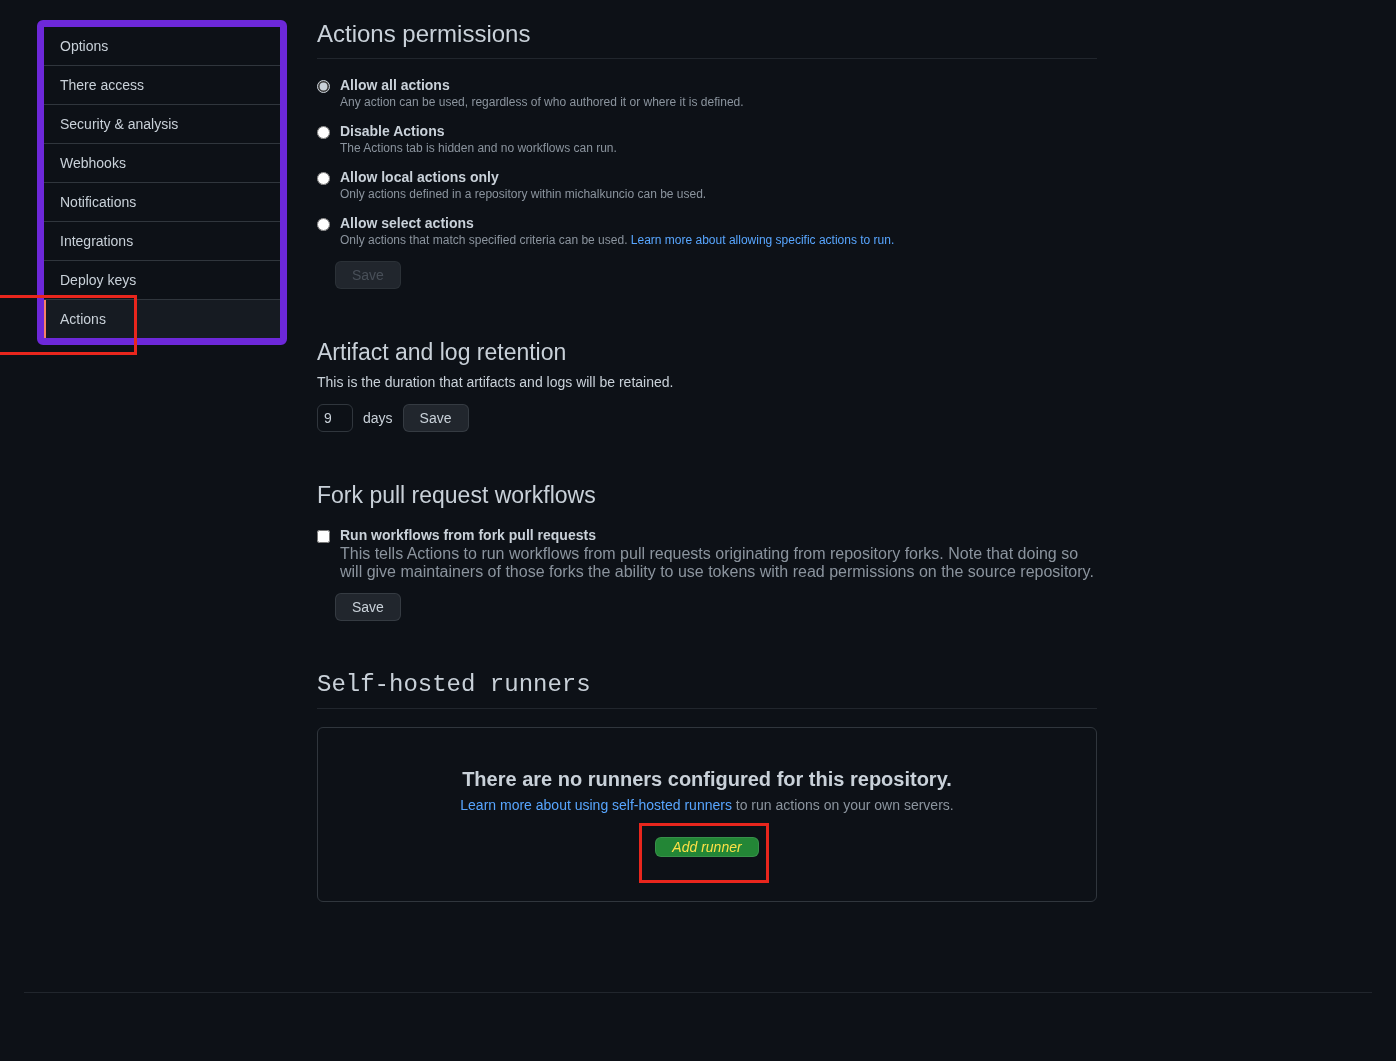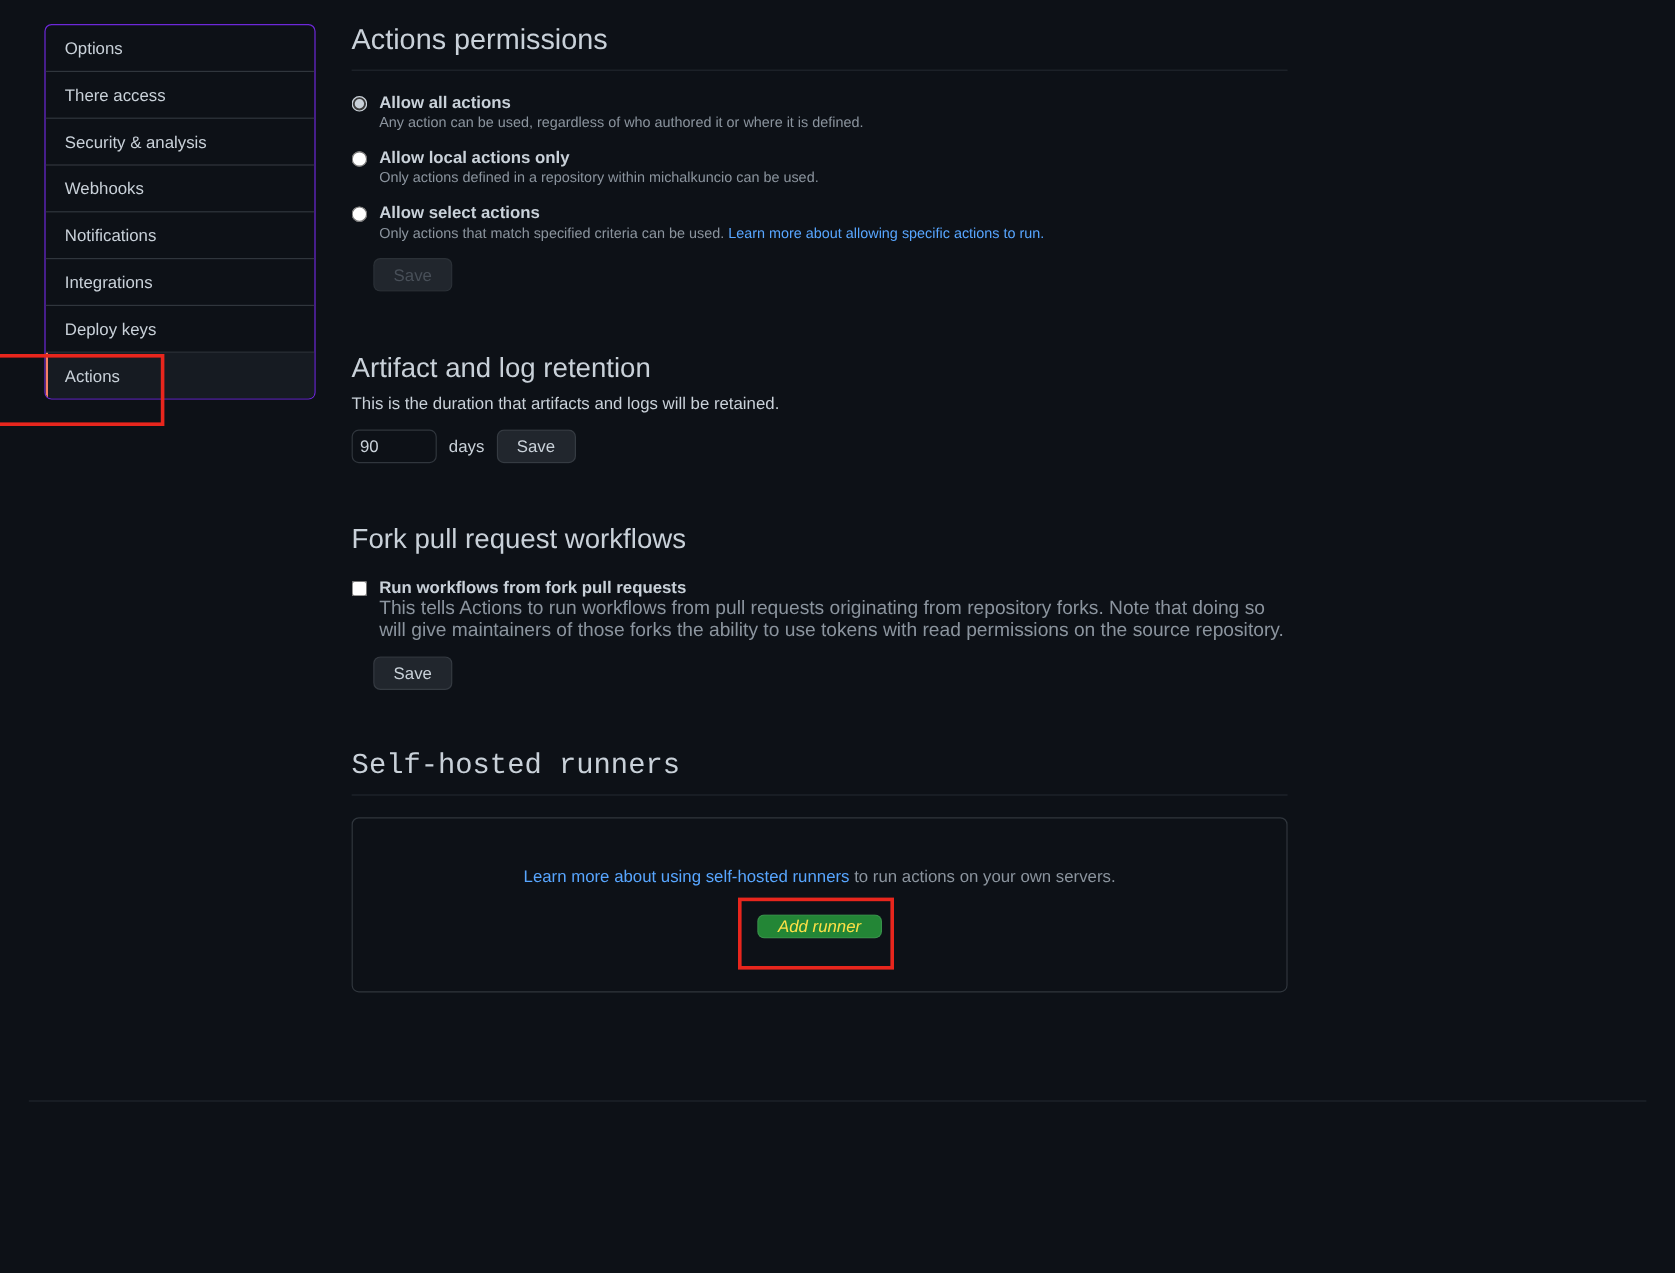--- a/index.html
+++ b/index.html
@@ -8,23 +8,23 @@
     color: #c9d1d9;
     font-family: -apple-system, BlinkMacSystemFont, "Segoe UI", Helvetica, Arial, sans-serif;
     font-size: 14px;
     min-height: 1061px;
   }
   .container {
     display: flex;
     padding: 20px 0 0 0;
   }
   .sidebar {
-    width: 226px;
+    width: 250px;
     margin-left: 37px;
-    border: 1px solid #6d28d9;
+    border: 7px solid #6d28d9;
     border-radius: 6px;
     overflow: hidden;
     align-self: flex-start;
   }
   .sidebar-item {
     padding: 11px 16px;
     border-bottom: 1px solid #30363d;
     color: #c9d1d9;
     cursor: pointer;
     font-size: 14px;
@@ -124,21 +124,21 @@
     display: flex;
     align-items: center;
     gap: 10px;
   }
   .num-input {
     background: #0d1117;
     border: 1px solid #30363d;
     color: #c9d1d9;
     padding: 5px 6px;
     border-radius: 6px;
-    width: 71px;
+    width: 36px;
     font-size: 14px;
   }
   .days-label { color: #c9d1d9; font-size: 14px; }
   .checkbox-row {
     display: flex;
     align-items: flex-start;
     margin-bottom: 8px;
   }
   .checkbox-row input[type="checkbox"] {
     margin-top: 3px;
@@ -208,20 +208,27 @@
     <h2 class="section-title">Actions permissions</h2>
 
     <div class="permission-option">
       <input type="radio" name="perm" checked="" style="">
       <div class="opt-body">
         <div class="opt-title">Allow all actions</div>
         <div class="opt-desc">Any action can be used, regardless of who authored it or where it is defined.</div>
       </div>
     </div>
 
+    <div class="permission-option">
+      <input type="radio" name="perm" style="">
+      <div class="opt-body">
+        <div class="opt-title">Disable Actions</div>
+        <div class="opt-desc">The Actions tab is hidden and no workflows can run.</div>
+      </div>
+    </div>
 
     <div class="permission-option">
       <input type="radio" name="perm" style="">
       <div class="opt-body">
         <div class="opt-title">Allow local actions only</div>
         <div class="opt-desc">Only actions defined in a repository within michalkuncio can be used.</div>
       </div>
     </div>
 
     <div class="permission-option">
@@ -258,20 +265,21 @@
         </div>
       </div>
       <div class="fork-save">
         <button class="btn">Save</button>
       </div>
     </div>
 
     <div class="section-gap">
       <h2 class="section-title" style="border-bottom:1px solid #21262d;font-family:Liberation Mono, monospace;">Self-hosted runners</h2>
       <div class="runners-box">
+        <div class="runners-title">There are no runners configured for this repository.</div>
         <div class="runners-sub">
           <a class="link">Learn more about using self-hosted runners</a><span> to run actions on your own servers.</span>
         </div>
         <div class="add-runner-wrap">
           <button class="btn-green">Add runner</button>
           <div class="highlight-btn" style="left:-16px; top:-14px; width:130px; height:60px;">
         </div>
       </div>
     </div>
 

